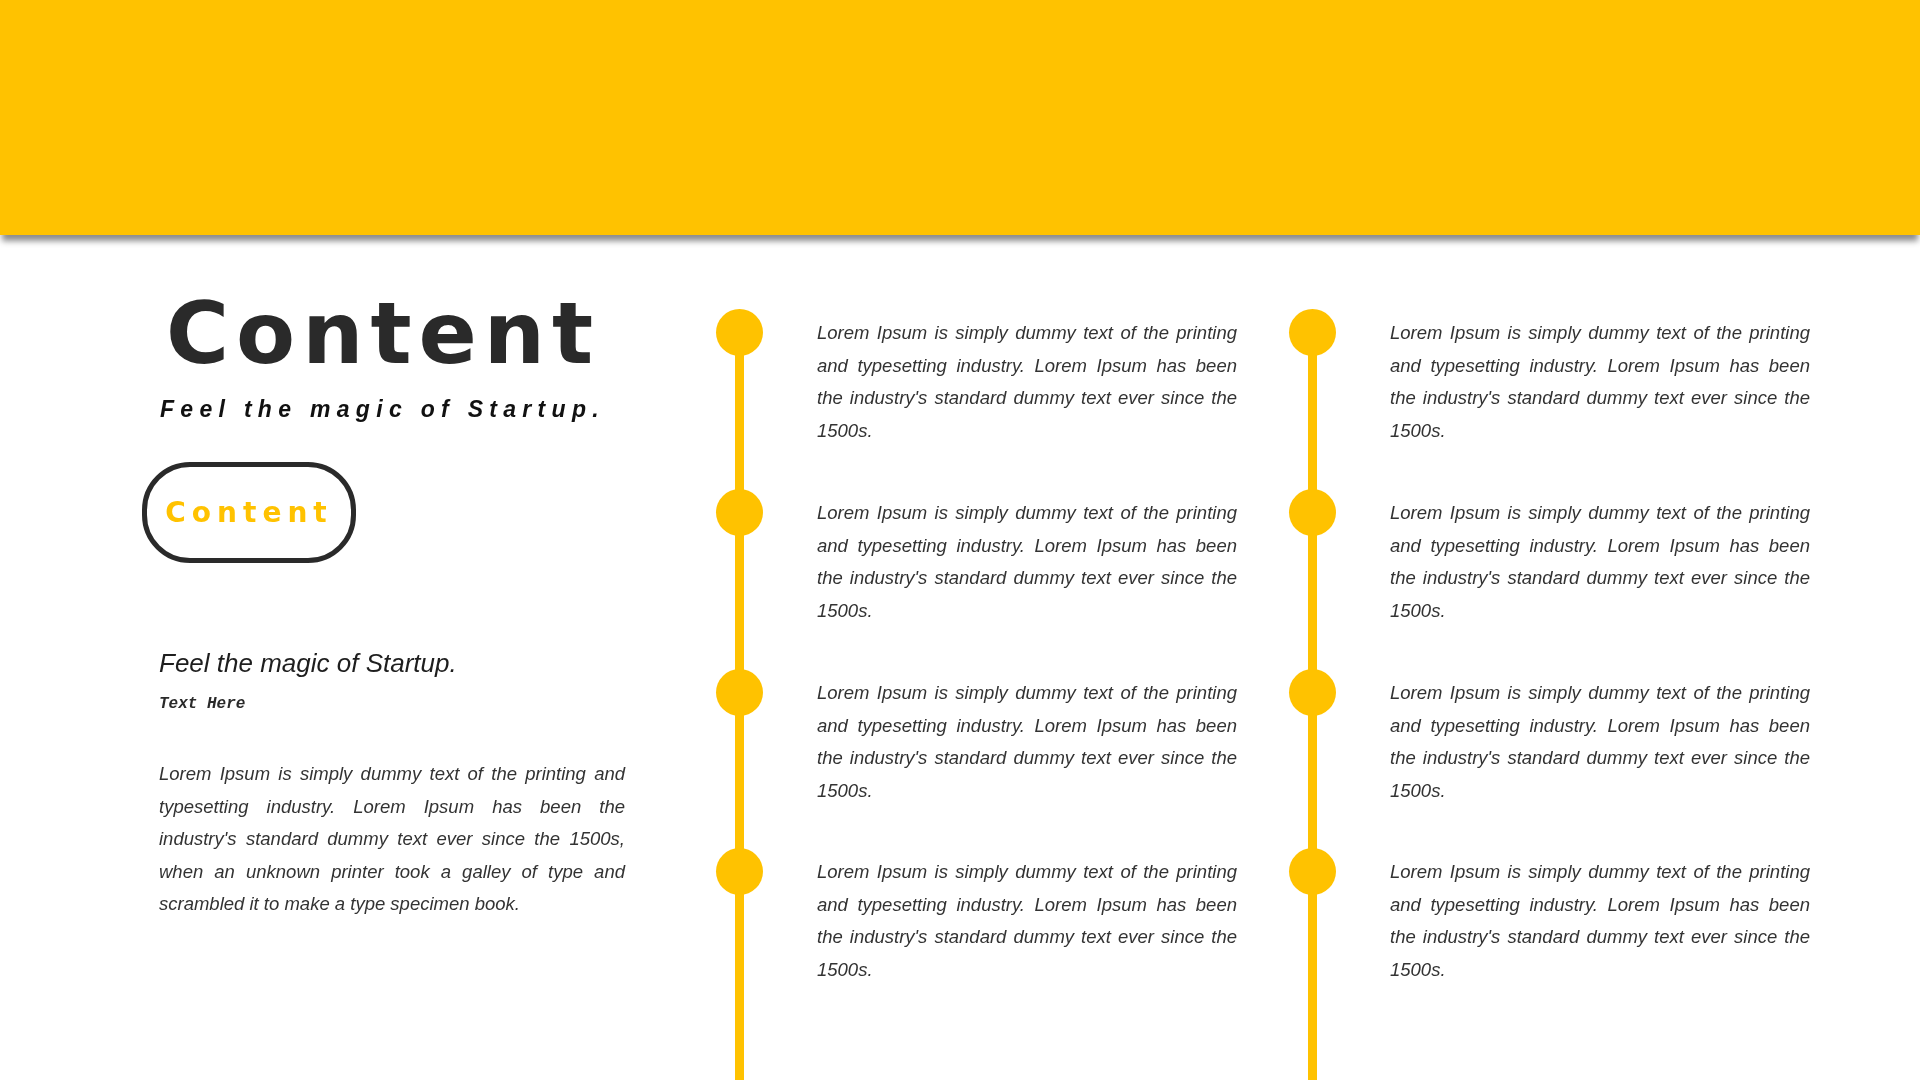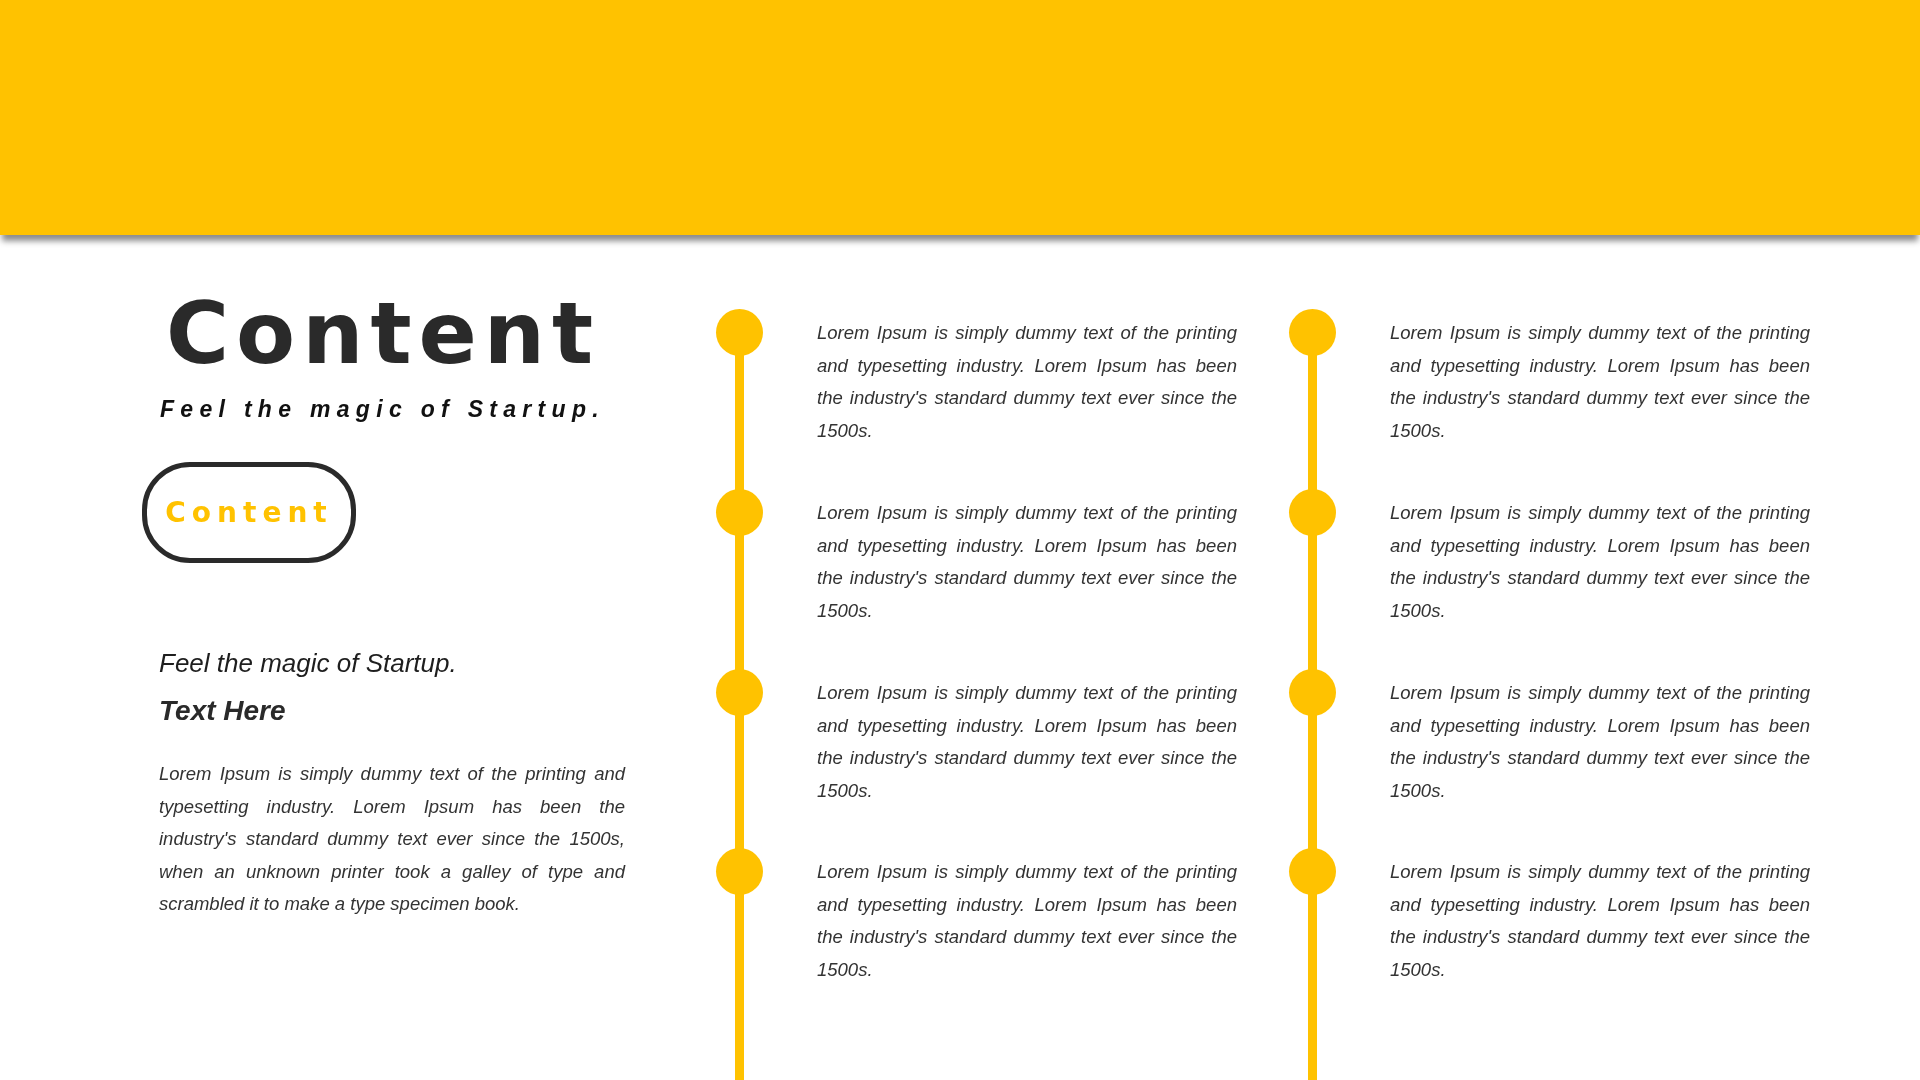--- a/index.html
+++ b/index.html
@@ -3,21 +3,21 @@
 <meta charset="utf-8">
 <style>
   html, body { margin:0; padding:0; }
   body { width:1920px; height:1080px; position:relative; overflow:hidden; background:#ffffff; font-family:"DejaVu Sans", sans-serif; }
   .top-band { position:absolute; left:0; top:0; width:1920px; height:235px; background:#FFC200; box-shadow:0 8px 6px -2px rgba(0,0,0,0.45); }
   .title { position:absolute; left:158px; top:282px; font-family:"DejaVu Sans", sans-serif; font-weight:bold; font-size:86px; letter-spacing:7px; color:#2a2a2a; line-height:1; margin:8px; }
   .subtitle { position:absolute; left:160px; top:396px; font-family:"Liberation Sans", sans-serif; font-style:italic; font-weight:bold; font-size:23px; letter-spacing:6.3px; color:#111; }
   .pill { position:absolute; left:142px; top:462px; width:204px; height:91px; border:5px solid #2a2a2a; border-radius:48px; background:#fff; display:flex; align-items:center; justify-content:center; box-sizing:content-box; }
   .pill span { font-family:"DejaVu Sans", sans-serif; font-weight:bold; font-size:28px; letter-spacing:6px; color:#FFC200; }
   .lead { position:absolute; left:159px; top:648px; font-family:"Liberation Sans", sans-serif; font-style:italic; font-size:26px; color:#1e1e1e; }
-  .heading2 { position:absolute; left:159px; top:695px; font-family:Liberation Sans, sans-serif; font-style:italic; font-weight:bold; font-size:28px; color:#2a2a2a; }
+  .heading2 { position:absolute; left:159px; top:695px; font-family:Liberation Mono, monospace; font-style:italic; font-weight:bold; font-size:16px; color:#2a2a2a; }
   .body-left { position:absolute; left:159px; top:758px; width:466px; font-family:"Liberation Sans", sans-serif; font-style:italic; font-size:18.5px; line-height:32.5px; color:#333; text-align:justify; margin:0; }
   .tl-line { position:absolute; width:9px; background:#FFC200; top:330px; height:750px; }
   .tl-dot { position:absolute; width:47px; height:47px; border-radius:50%; background:#FFC200; }
   .tl-text { position:absolute; width:420px; font-family:"Liberation Sans", sans-serif; font-style:italic; font-size:18.5px; line-height:32.5px; color:#333; text-align:justify; margin:0; }
 </style>
 </head>
 <body>
 
 <div class="top-band"></div>
 

